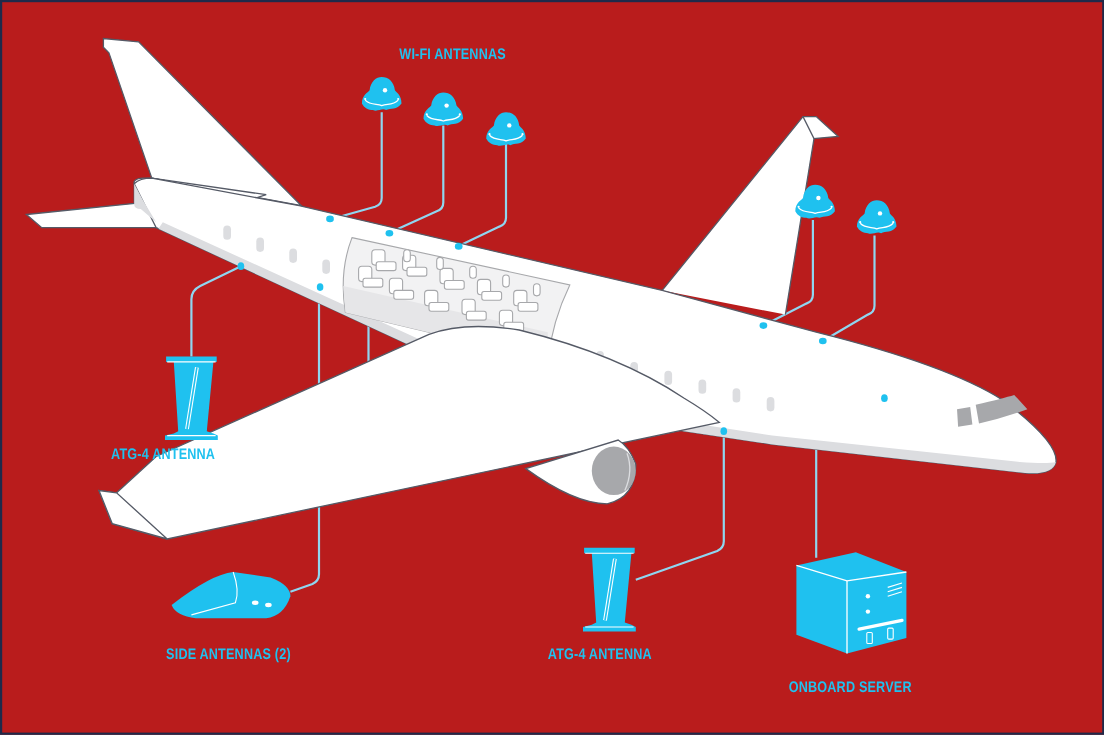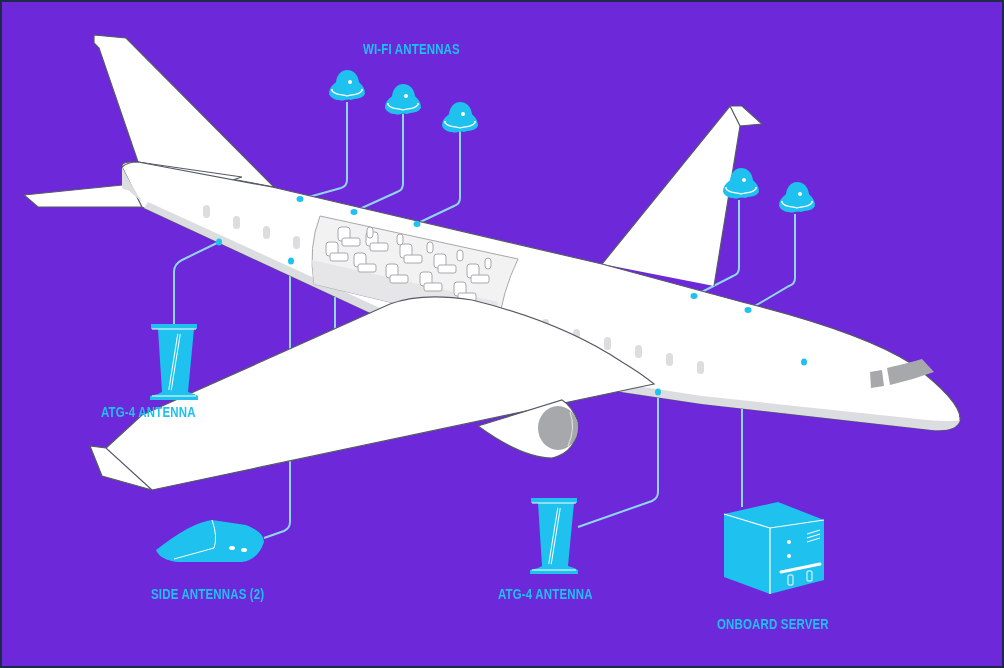--- a/index.html
+++ b/index.html
@@ -1,19 +1,19 @@
 <!DOCTYPE html>
 <html><head>
 <meta charset="utf-8">
 <style>
   html, body { margin: 0; padding: 0; background: #ffffff; }
   body { width: 1004px; height: 668px; overflow: hidden; }
   .frame {
     position: absolute; left: 0; top: 0; width: 1000px; height: 664px;
-    border: 2px solid #1f2a4a; background: #6d28d9; overflow: hidden;
+    border: 2px solid #1f2a4a; background: #b91c1c; overflow: hidden;
   }
   svg.art { position: absolute; left: 0; top: 0; }
   .label {
     position: absolute;
     font-family: "Liberation Sans", sans-serif;
     font-weight: bold;
     font-size: 14px;
     letter-spacing: 0.2px;
     color: #1fc1ef;
     white-space: nowrap;

